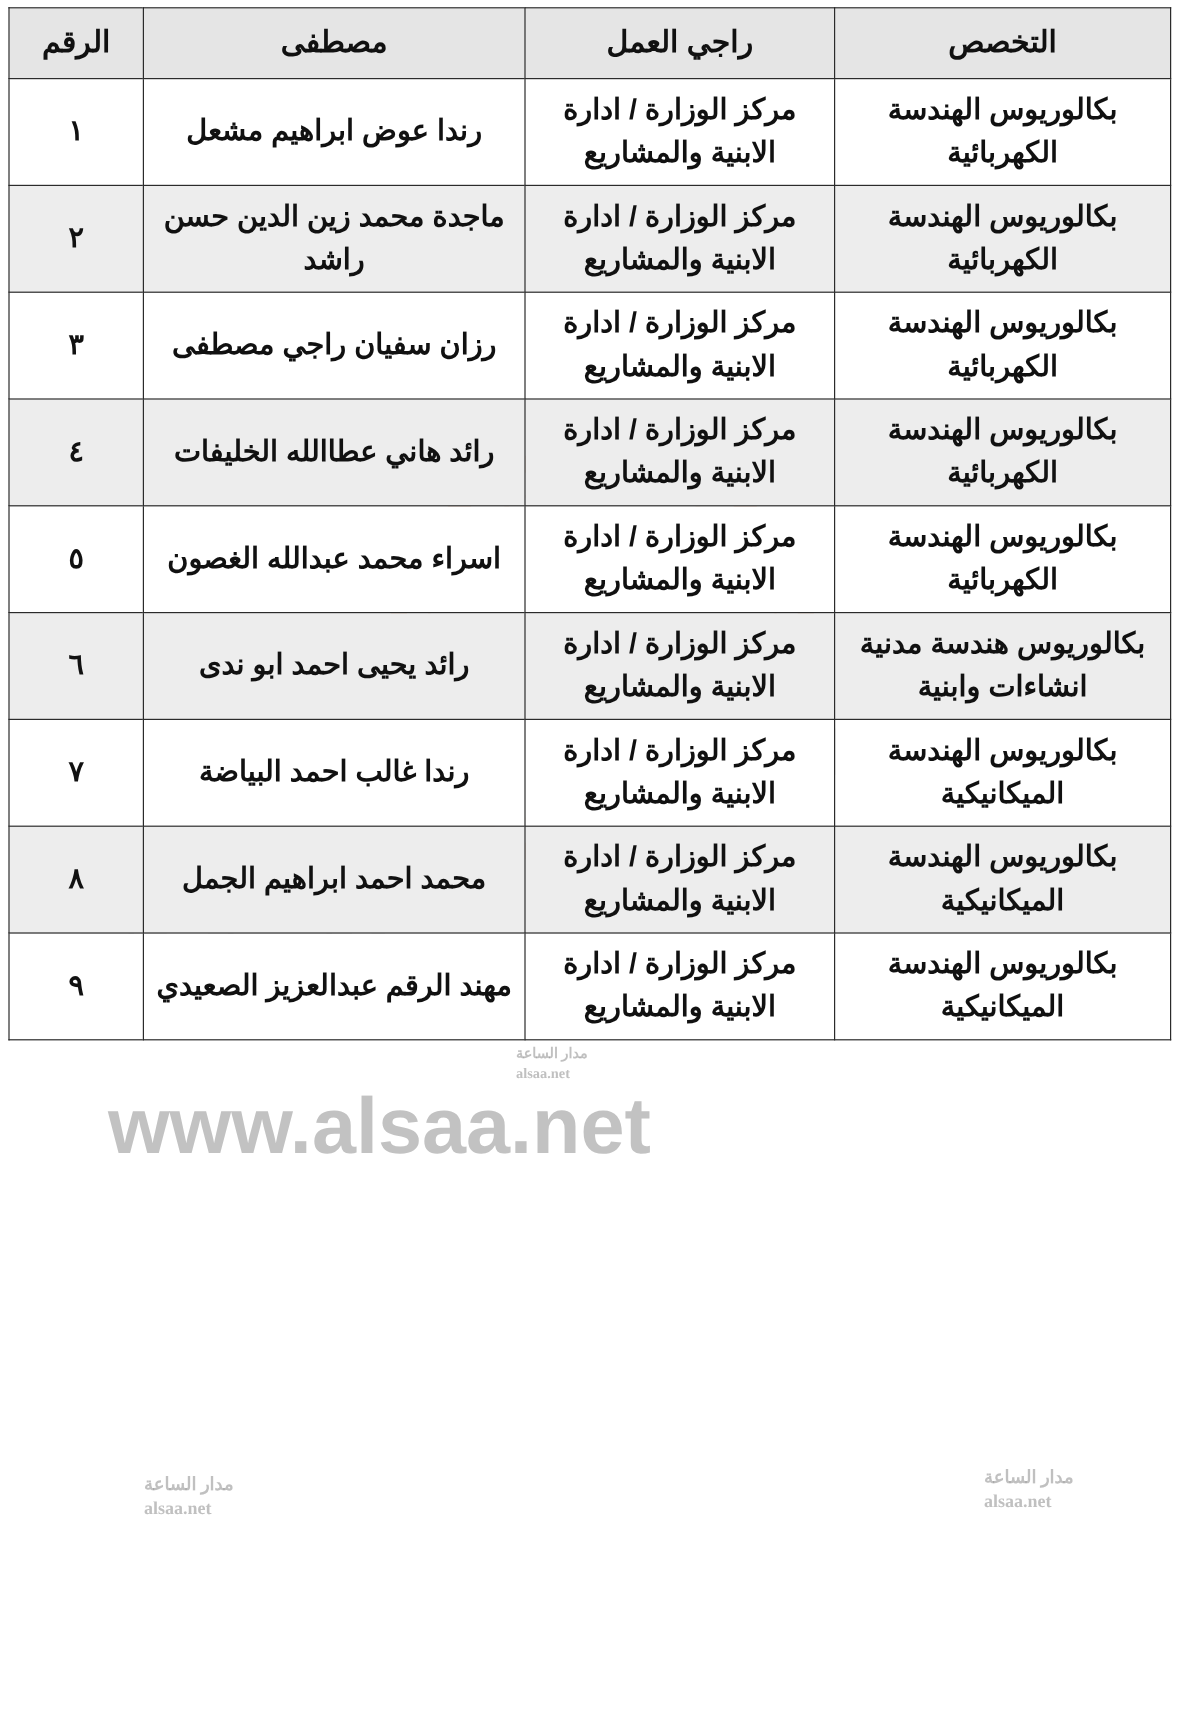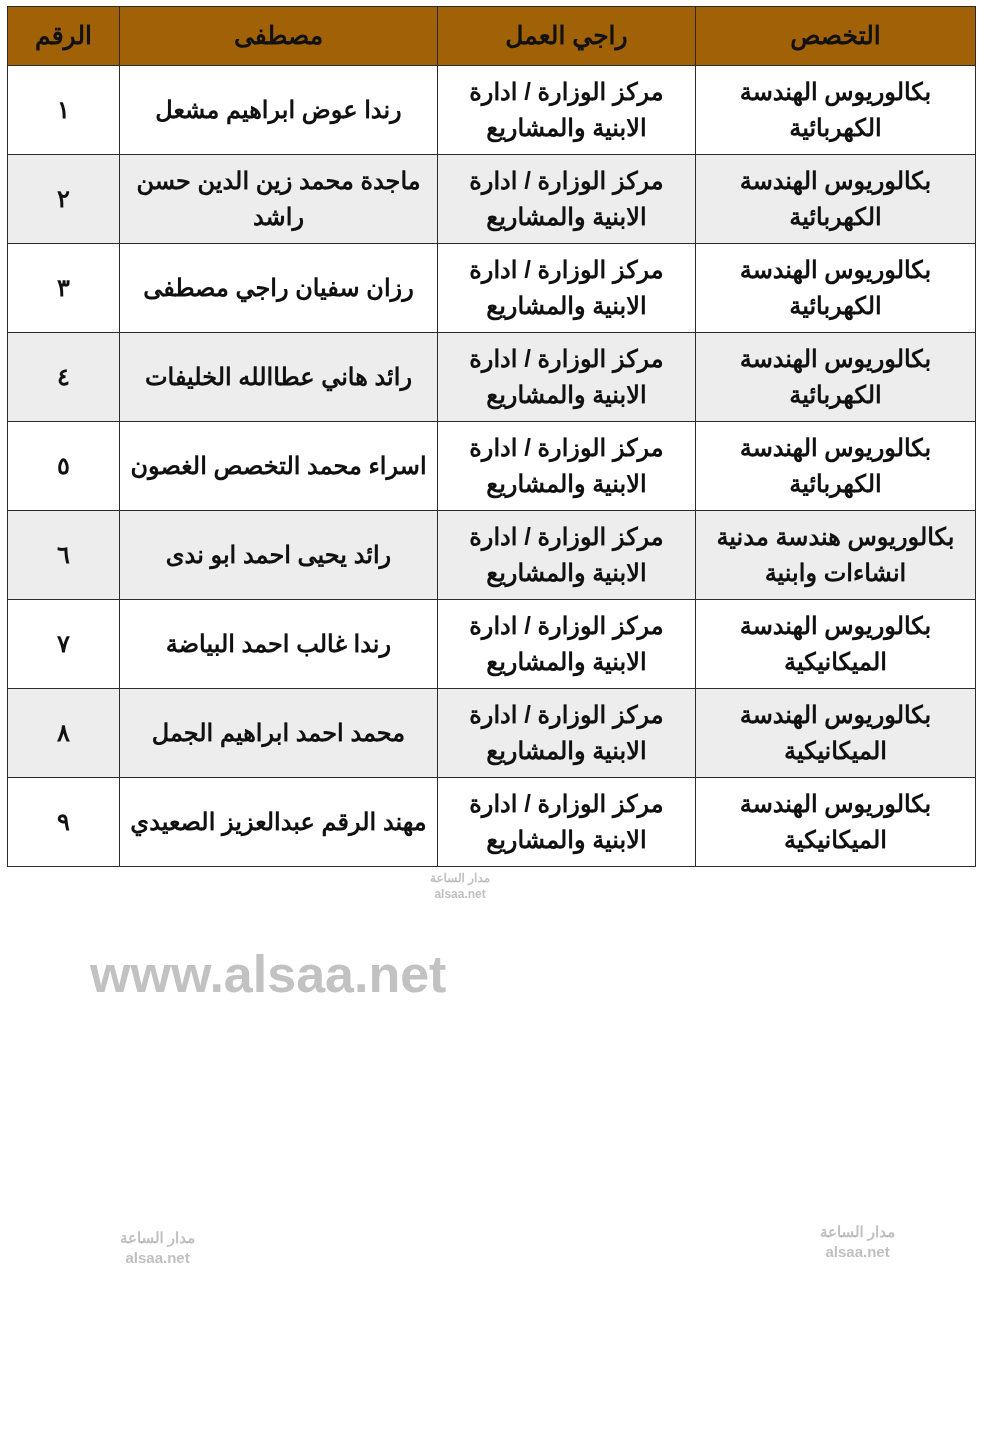--- a/index.html
+++ b/index.html
@@ -74,32 +74,33 @@
     font-size: 92px;
   }
   .wm-alis {
     left: 55px;
     top: 556px;
     font-size: 52px;
     color: rgba(150,150,150,0.40);
   }
   .wm-url {
     left: 90px;
-    top: 944px;
-    font-size: 52px;
+    top: 900px;
+    font-size: 66px;
     color: rgba(120,120,120,0.45);
     direction: ltr;
   }
   .wm-small {
     position: absolute;
-    text-align: center;
+    text-align: left;
     color: rgba(140,140,140,0.55);
     font-size: 15px;
     line-height: 1.35;
     font-weight: bold;
+    font-family: Liberation Serif, serif;
   }
   .wm-s1 { left: 820px; top: 712px; }
   .wm-s2 { left: 820px; top: 1222px; }
   .wm-s3 { left: 120px; top: 1228px; }
   .wm-s4 { left: 150px; top: 720px; font-size: 12px; }
   .wm-s5 { left: 430px; top: 870px; font-size: 12px; }
 
   
   .sheet {
     position: relative;
@@ -120,21 +121,21 @@
     border: 1.5px solid #2b2b2b;
     text-align: center;
     vertical-align: middle;
     color: #111;
     font-weight: bold;
     line-height: 1.5;
   }
   table.roster th {
     height: 56px;
     font-size: 25px;
-    background: #a16207;
+    background: #e5e5e5;
   }
   table.roster td {
     font-size: 24px;
     padding: 8px 6px;
   }
   col.c-num   { width: 112px; }
   col.c-name  { width: 318px; }
   col.c-ctr   { width: 258px; }
   col.c-spec  { width: 280px; }
   tr.shaded td { background: #ededed; }
@@ -221,21 +222,21 @@
       </tr>
       <tr class="shaded">
         <td>بكالوريوس الهندسة الكهربائية</td>
         <td>مركز الوزارة / ادارة الابنية والمشاريع</td>
         <td>رائد هاني عطاالله الخليفات</td>
         <td class="num">٤</td>
       </tr>
       <tr class="plain">
         <td>بكالوريوس الهندسة الكهربائية</td>
         <td>مركز الوزارة / ادارة الابنية والمشاريع</td>
-        <td>اسراء محمد التخصص الغصون</td>
+        <td>اسراء محمد عبدالله الغصون</td>
         <td class="num">٥</td>
       </tr>
       <tr class="shaded">
         <td>بكالوريوس هندسة مدنية انشاءات وابنية</td>
         <td>مركز الوزارة / ادارة الابنية والمشاريع</td>
         <td>رائد يحيى احمد ابو ندى</td>
         <td class="num">٦</td>
       </tr>
       <tr class="plain">
         <td>بكالوريوس الهندسة الميكانيكية</td>

